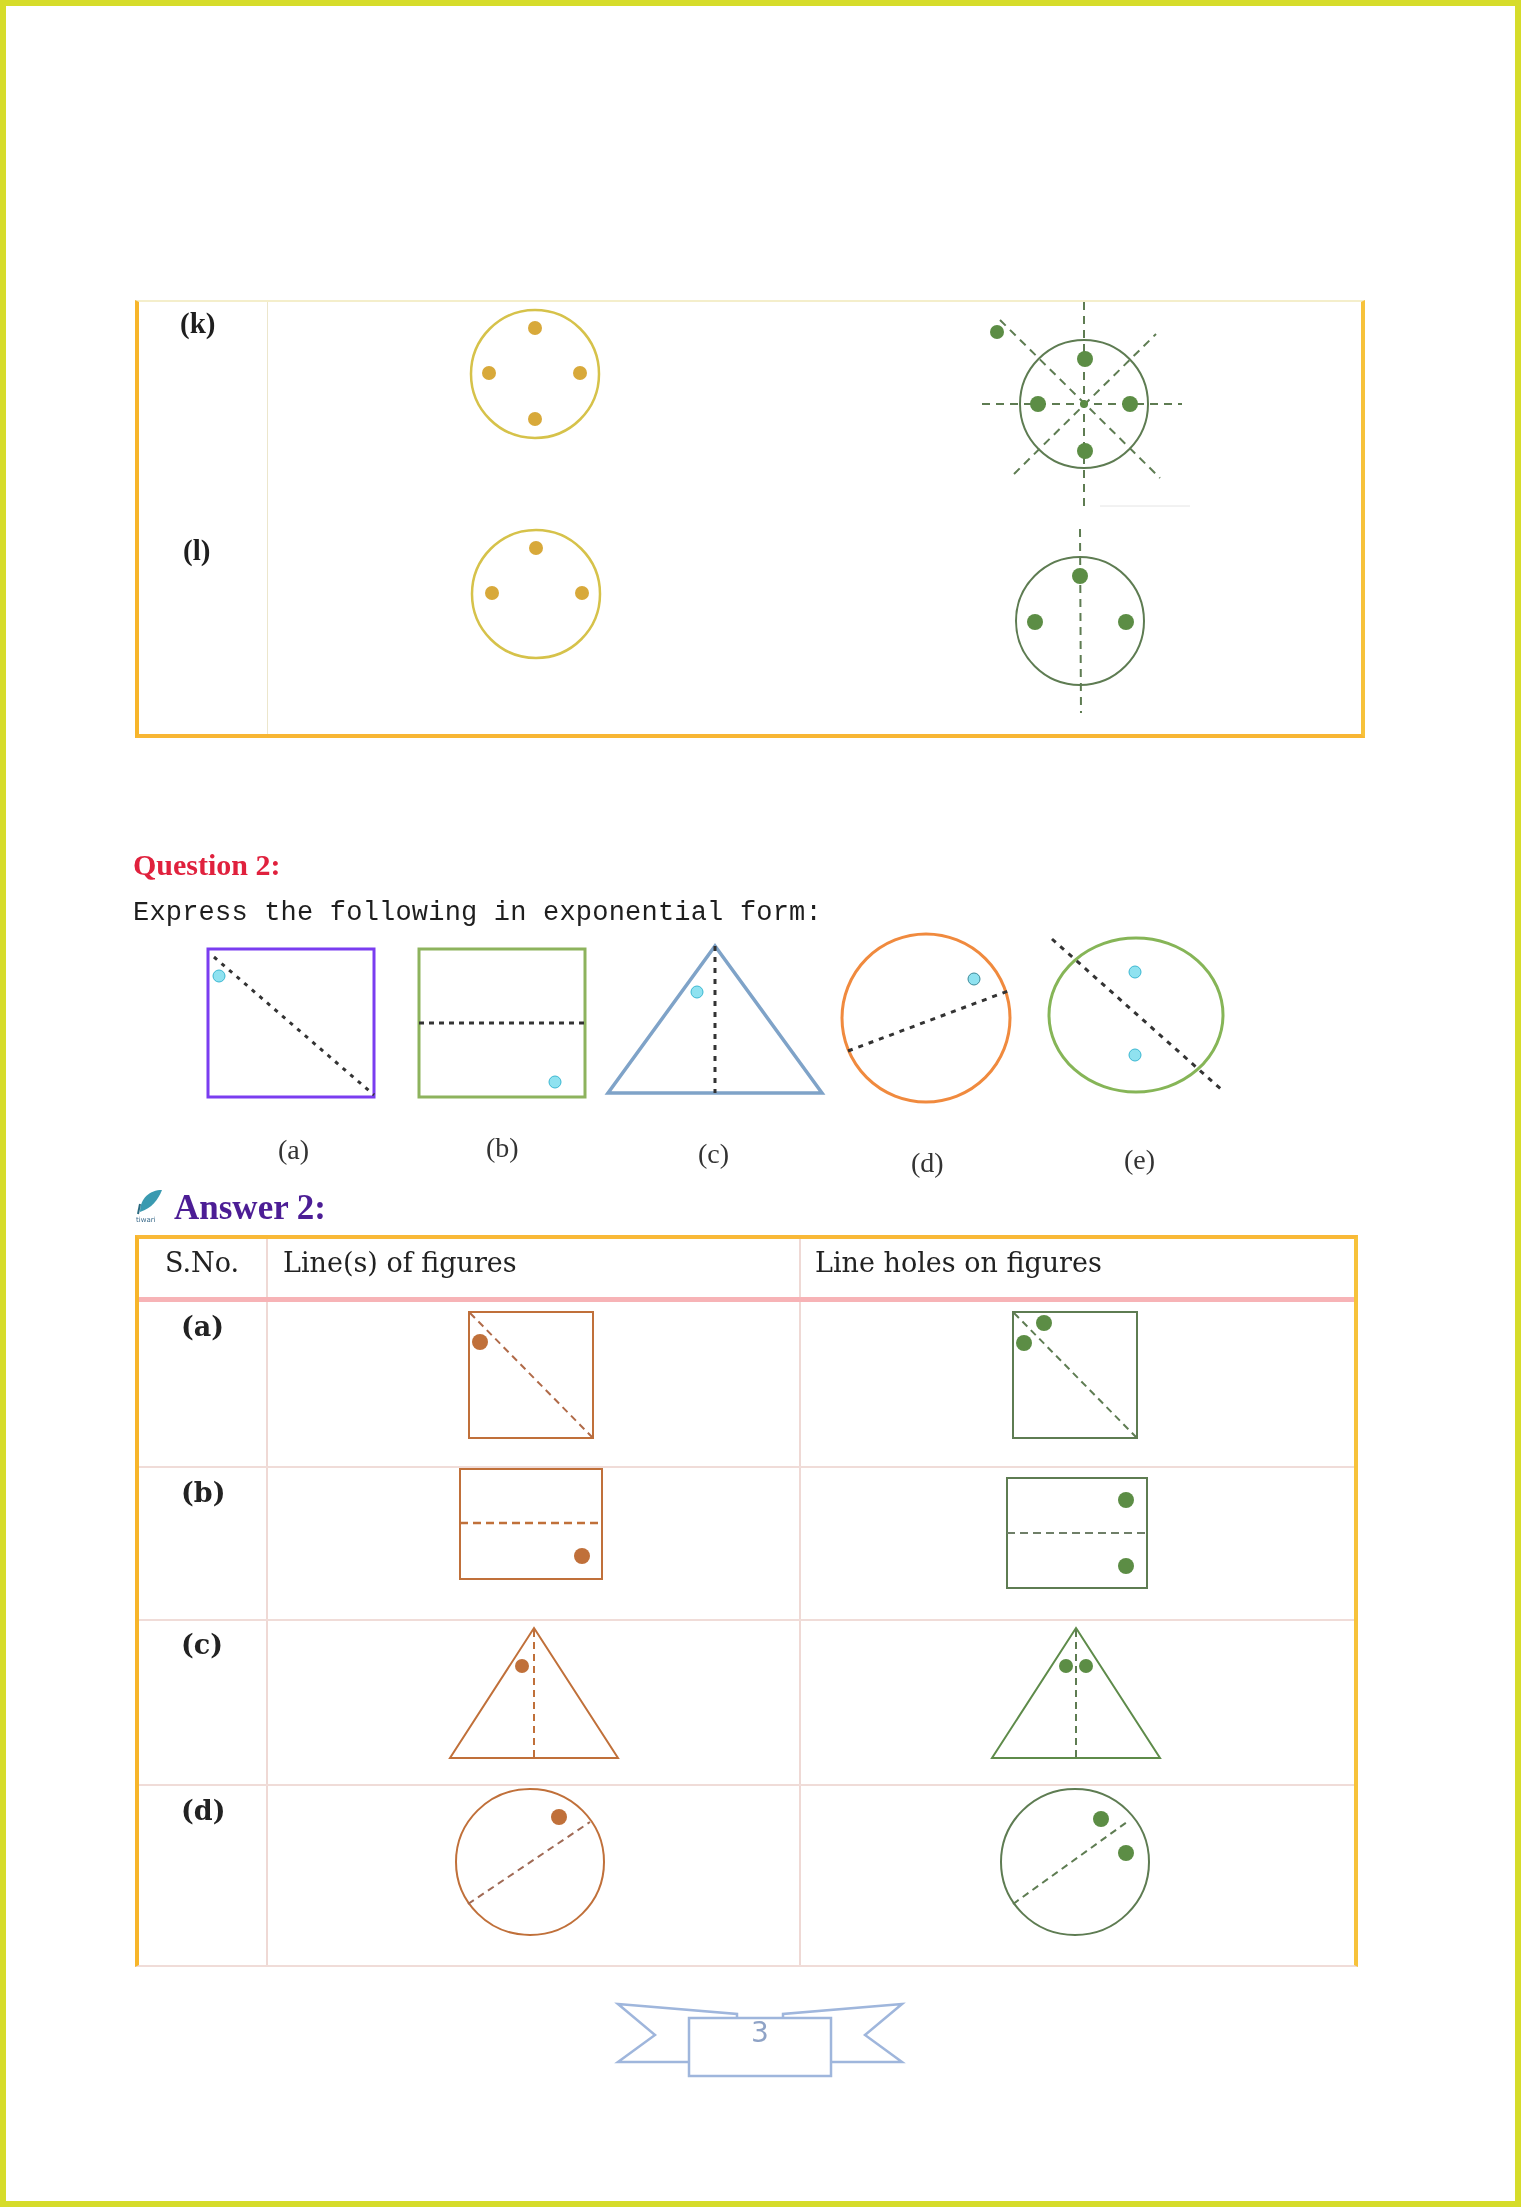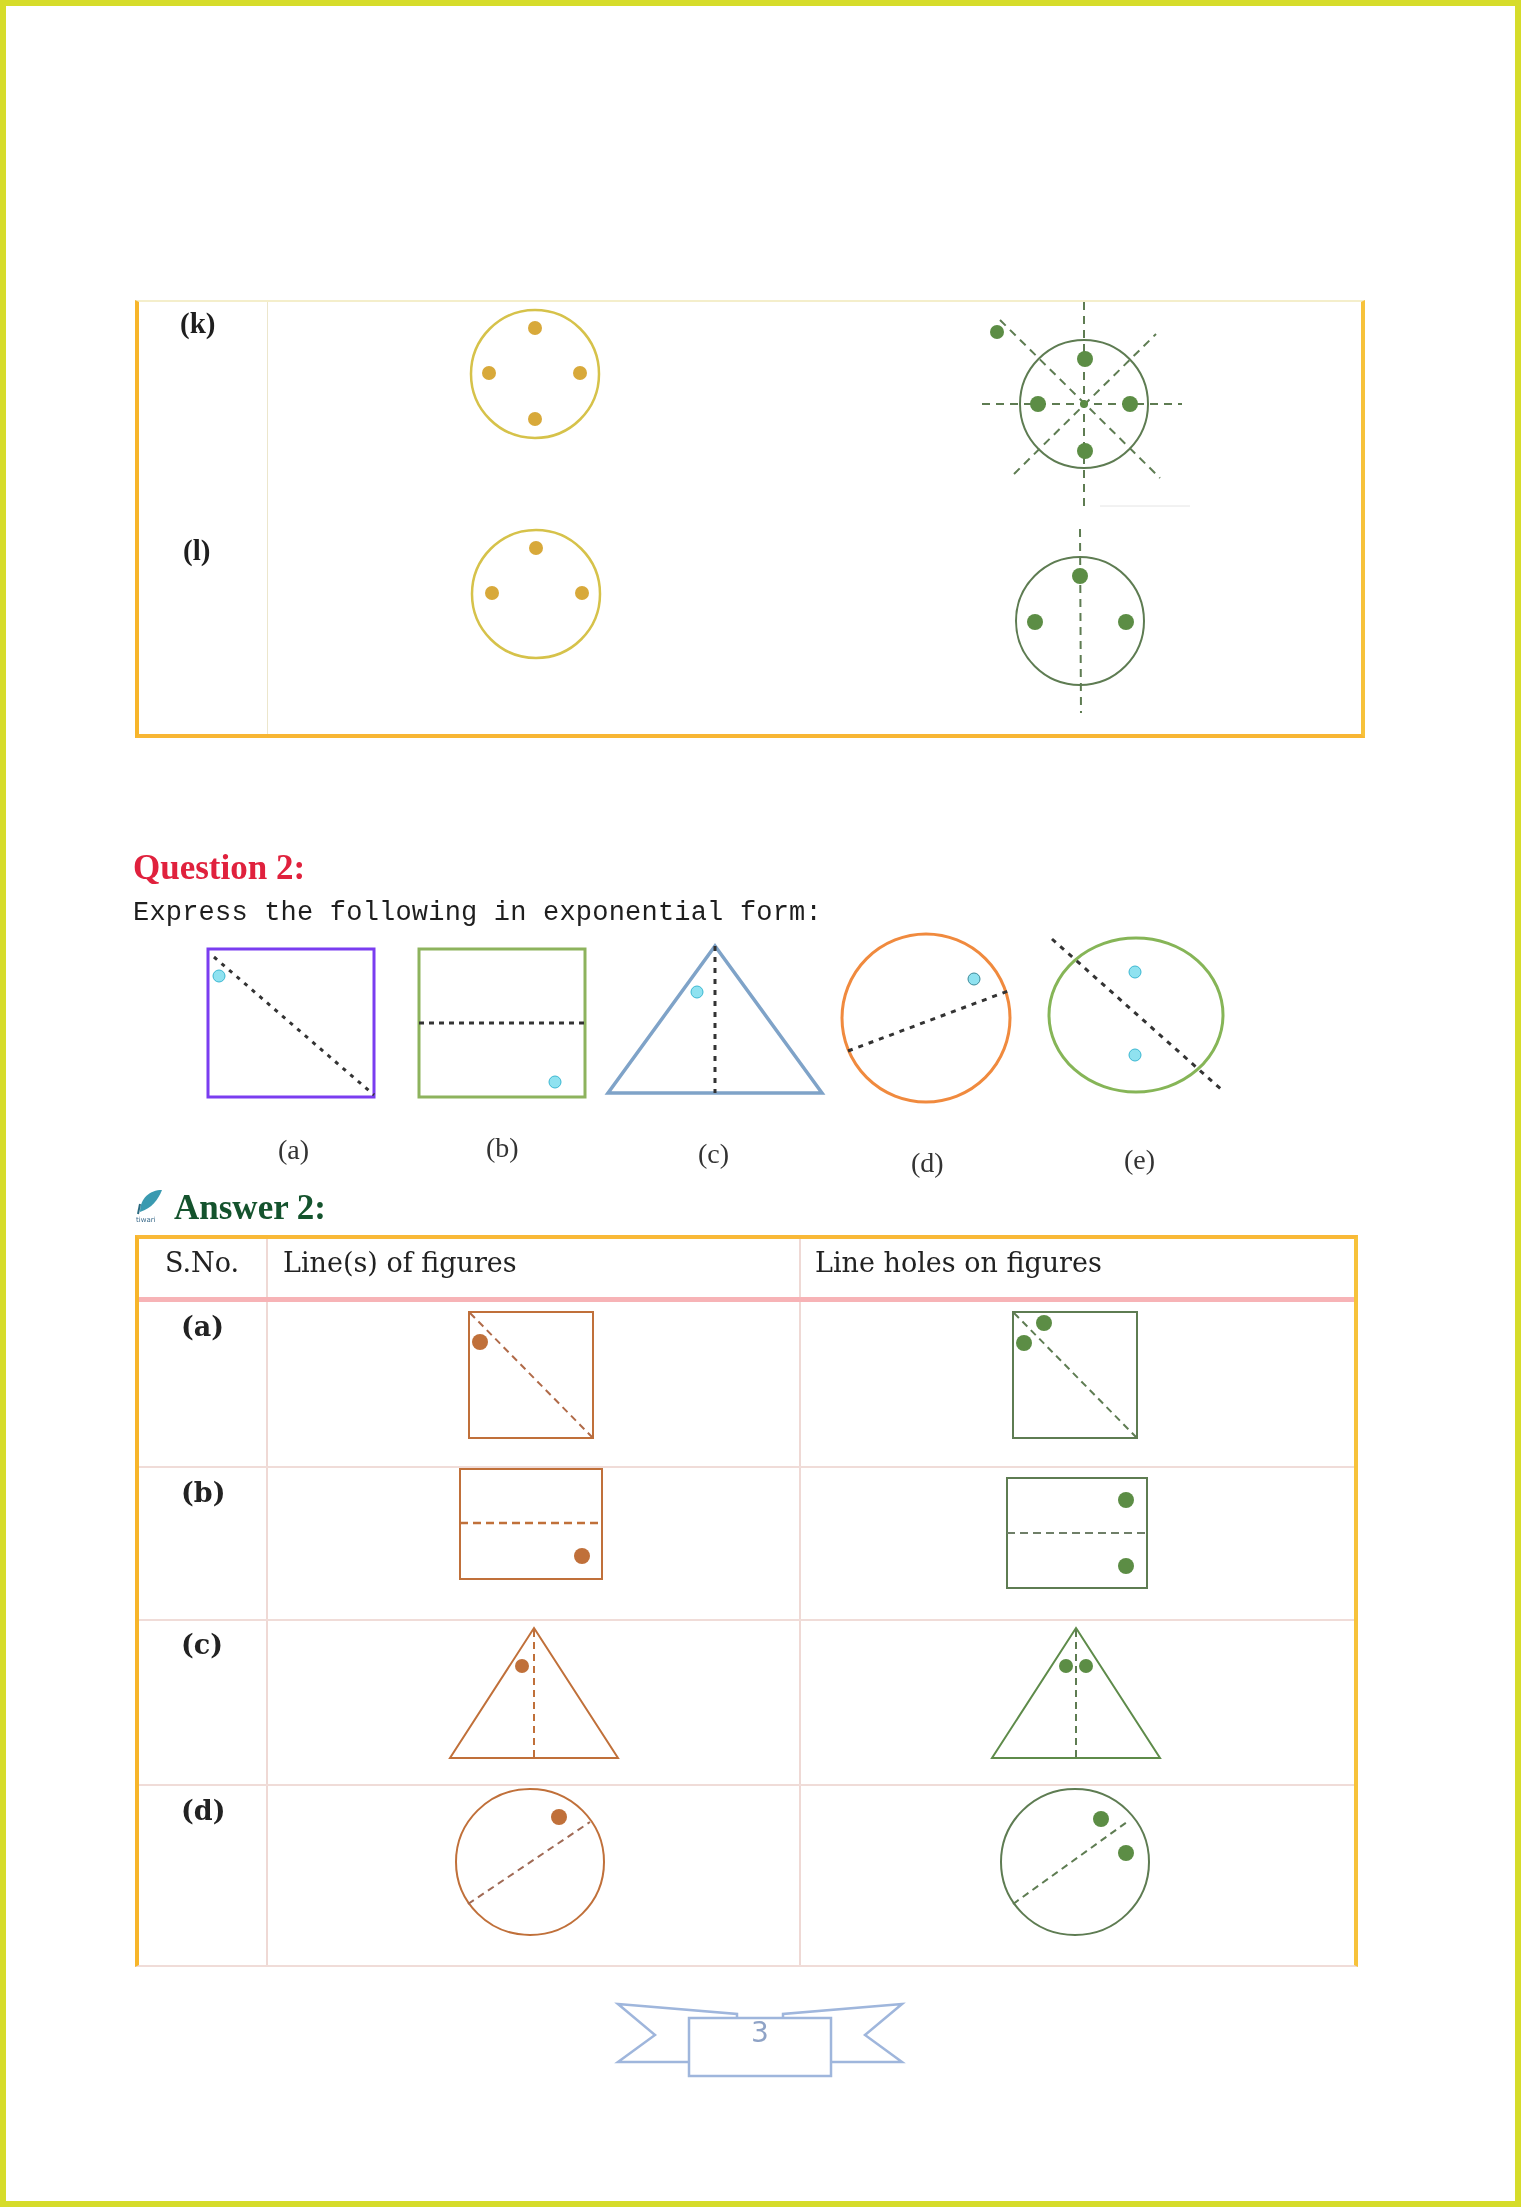--- a/index.html
+++ b/index.html
@@ -6,27 +6,27 @@
   body { width: 1521px; height: 2207px; position: relative; overflow: hidden; font-family: "Liberation Serif", serif; }
   .page-frame { position: absolute; left: 0; top: 0; width: 1521px; height: 2207px; box-sizing: border-box; border: 6px solid #d6dc2a; background: #ffffff; }
 
   
   .tbl1 { position: absolute; left: 135px; top: 300px; width: 1230px; height: 438px; box-sizing: border-box;
           border-left: 4px solid #f7b52a; border-right: 4px solid #f7c23a; border-bottom: 4px solid #f8b633; border-top: 2px solid #f4eecb; }
   .tbl1 .col-div { position: absolute; left: 128px; top: 0; bottom: 0; width: 1px; background: #ece6cc; }
   .row-label { position: absolute; font-family: "Liberation Serif", serif; font-weight: bold; font-size: 29px; color: #1e1e1e; }
 
   
-  .q-title { position: absolute; left: 133px; top: 848px; font-family: "Liberation Serif", serif; font-weight: bold; font-size: 35px; color: #e0213d; }
+  .q-title { position: absolute; left: 133px; top: 848px; font-family: "Liberation Serif", serif; font-weight: bold; font-size: 30px; color: #e0213d; }
   .q-text { position: absolute; left: 133px; top: 898px; font-family: Liberation Mono, monospace; font-size: 27px; color: #1e1e1e; letter-spacing: 0.2px; }
   .fig-label { position: absolute; font-family: "Liberation Serif", serif; font-size: 28px; color: #333; }
 
   
   .a-logo { position: absolute; left: 134px; top: 1188px; width: 30px; height: 36px; }
-  .a-title { position: absolute; left: 174px; top: 1188px; font-family: "Liberation Serif", serif; font-weight: bold; font-size: 35px; color: #14532d; }
+  .a-title { position: absolute; left: 174px; top: 1188px; font-family: "Liberation Serif", serif; font-weight: bold; font-size: 35px; color: #4c1d95; }
 
   .tbl2 { position: absolute; left: 135px; top: 1235px; width: 1223px; height: 732px; box-sizing: border-box;
           border-left: 4px solid #f7b52a; border-right: 4px solid #f7c23a; border-top: 4px solid #f9b937; border-bottom: 2px solid #f0dcd8; }
   .tbl2 .col-div { position: absolute; top: 0; bottom: 0; width: 2px; background: #efd9d5; }
   .tbl2 .row-div { position: absolute; left: 0; right: 0; height: 2px; background: #f0dcd8; }
   .tbl2 .hdr-div { position: absolute; left: 0; right: 0; top: 58px; height: 5px; background: #f7b3b6; }
   .hdr-cell { position: absolute; top: 8px; font-family: "DejaVu Serif", serif; font-size: 27px; color: #222; }
   .sno-label { position: absolute; left: 42px; font-family: "DejaVu Serif", serif; font-weight: bold; font-size: 27px; color: #222; }
 
   svg { position: absolute; overflow: visible; }

